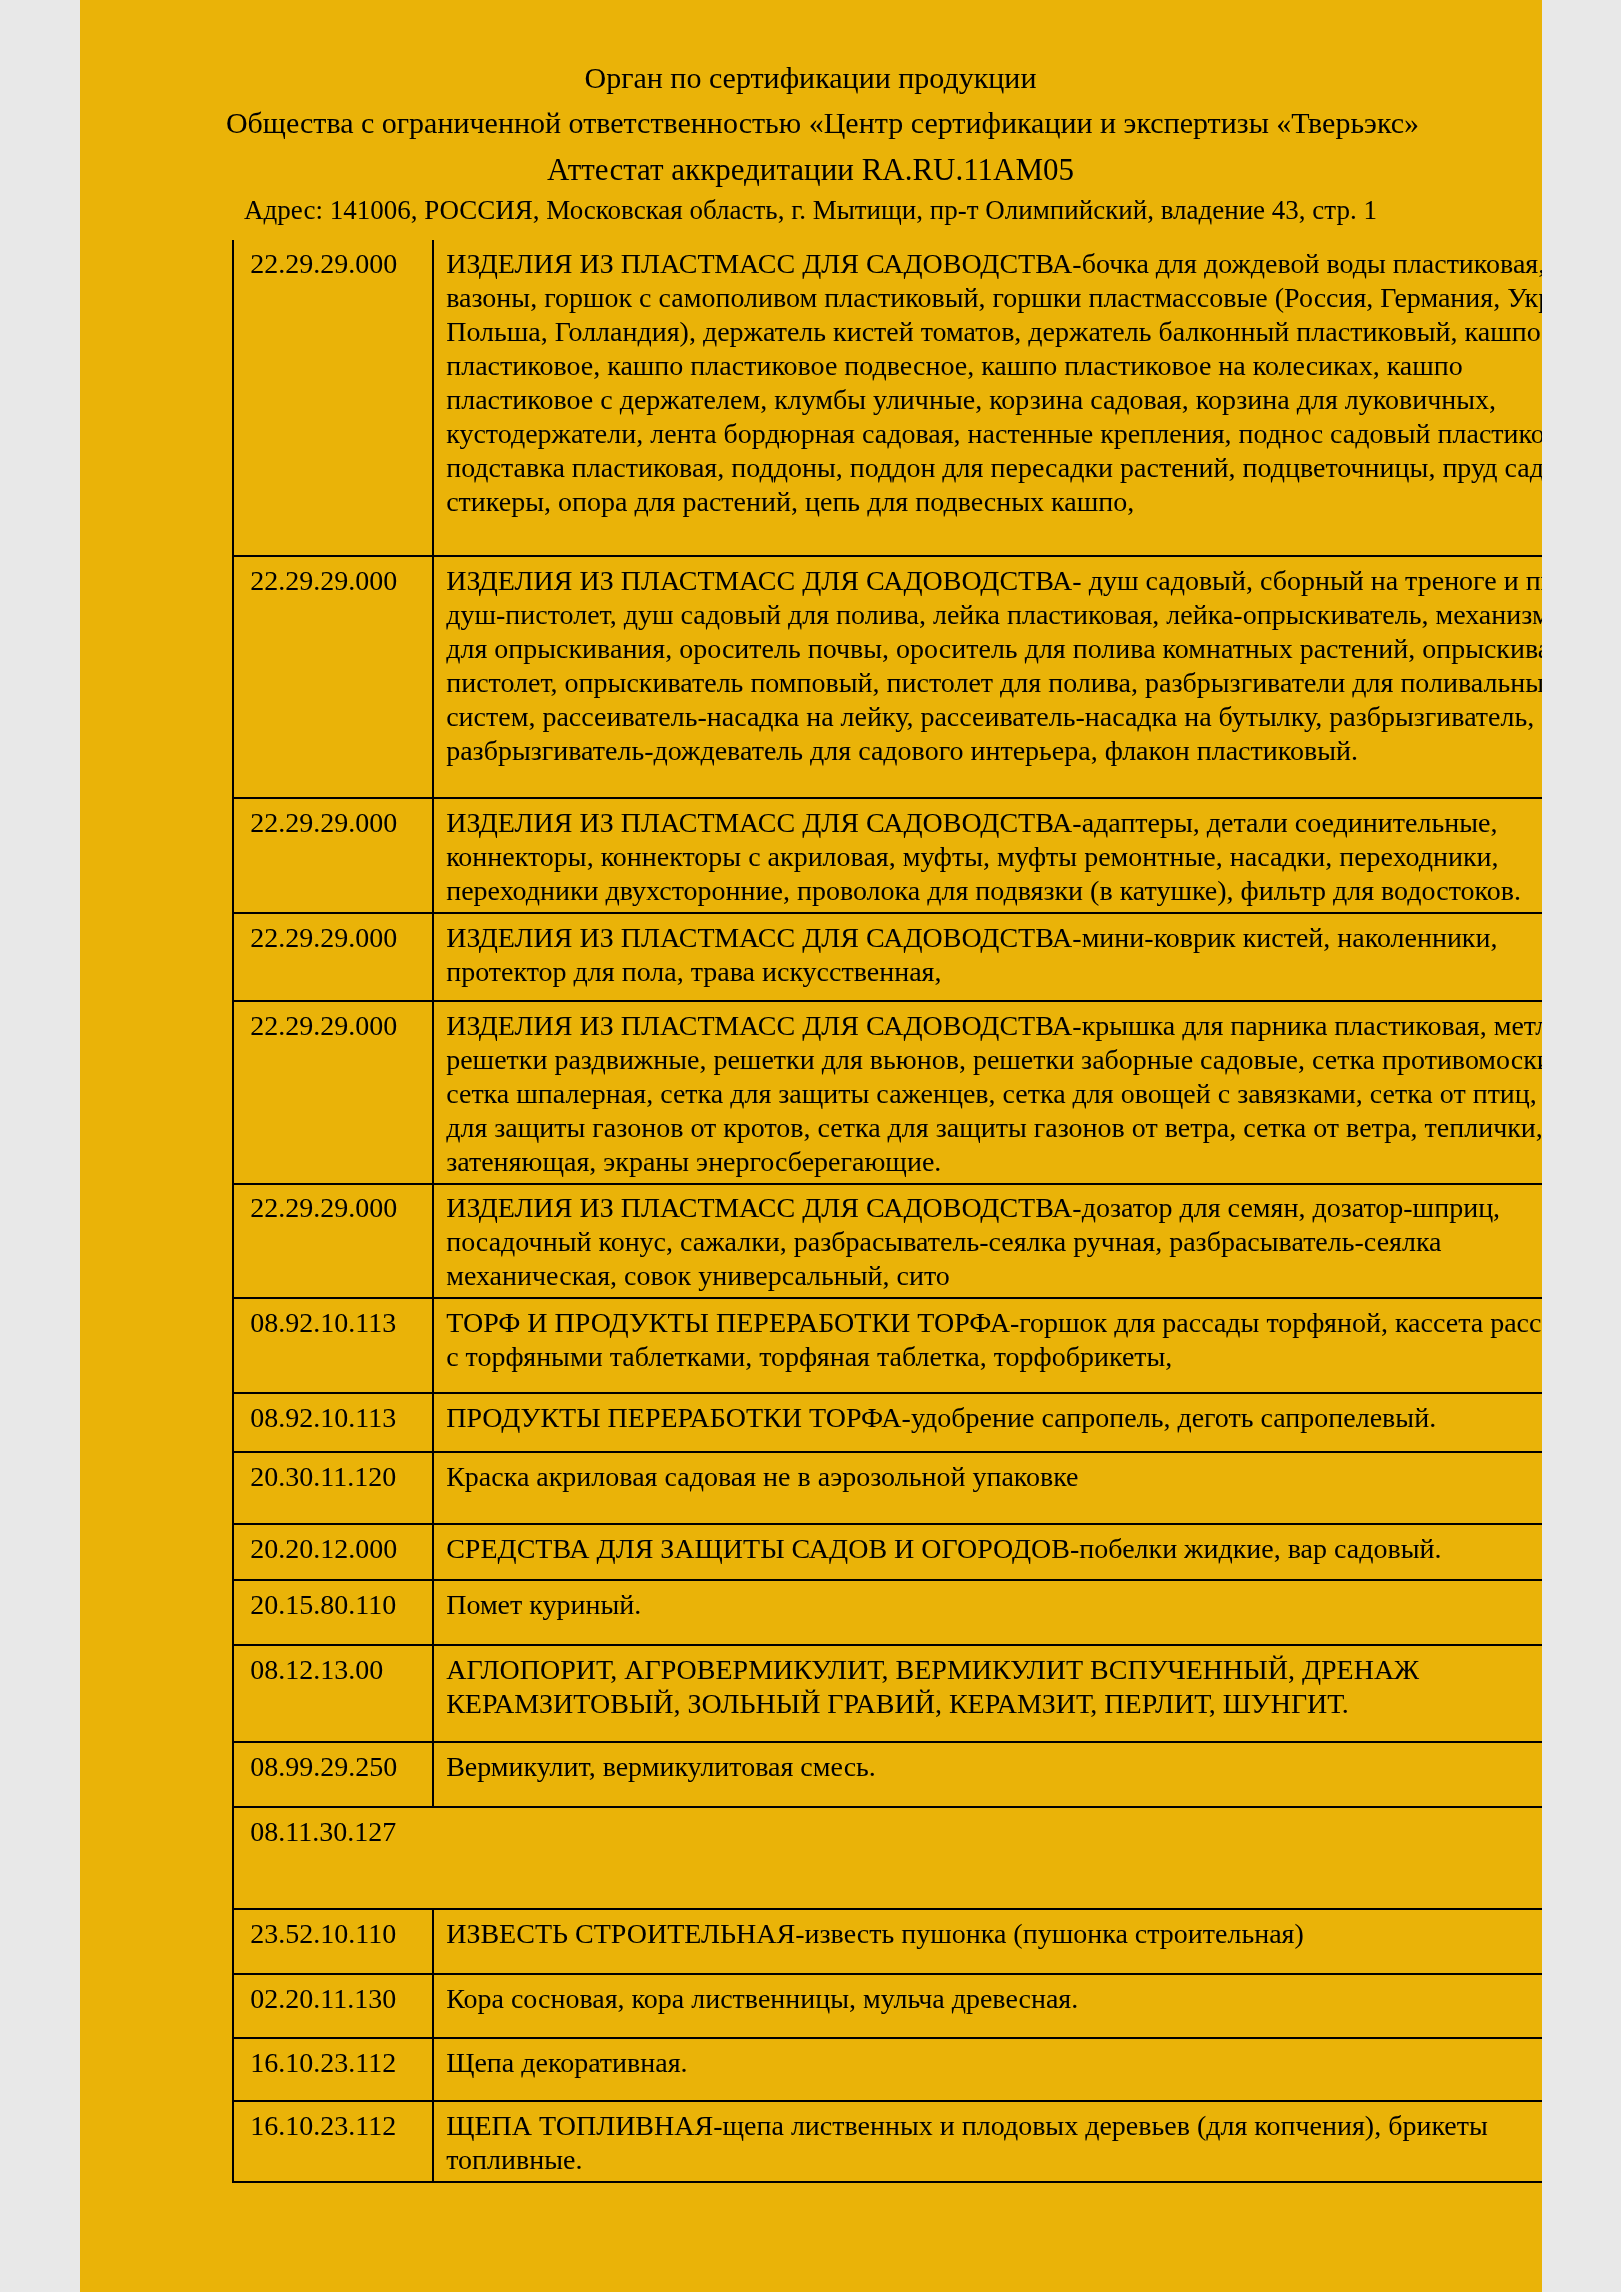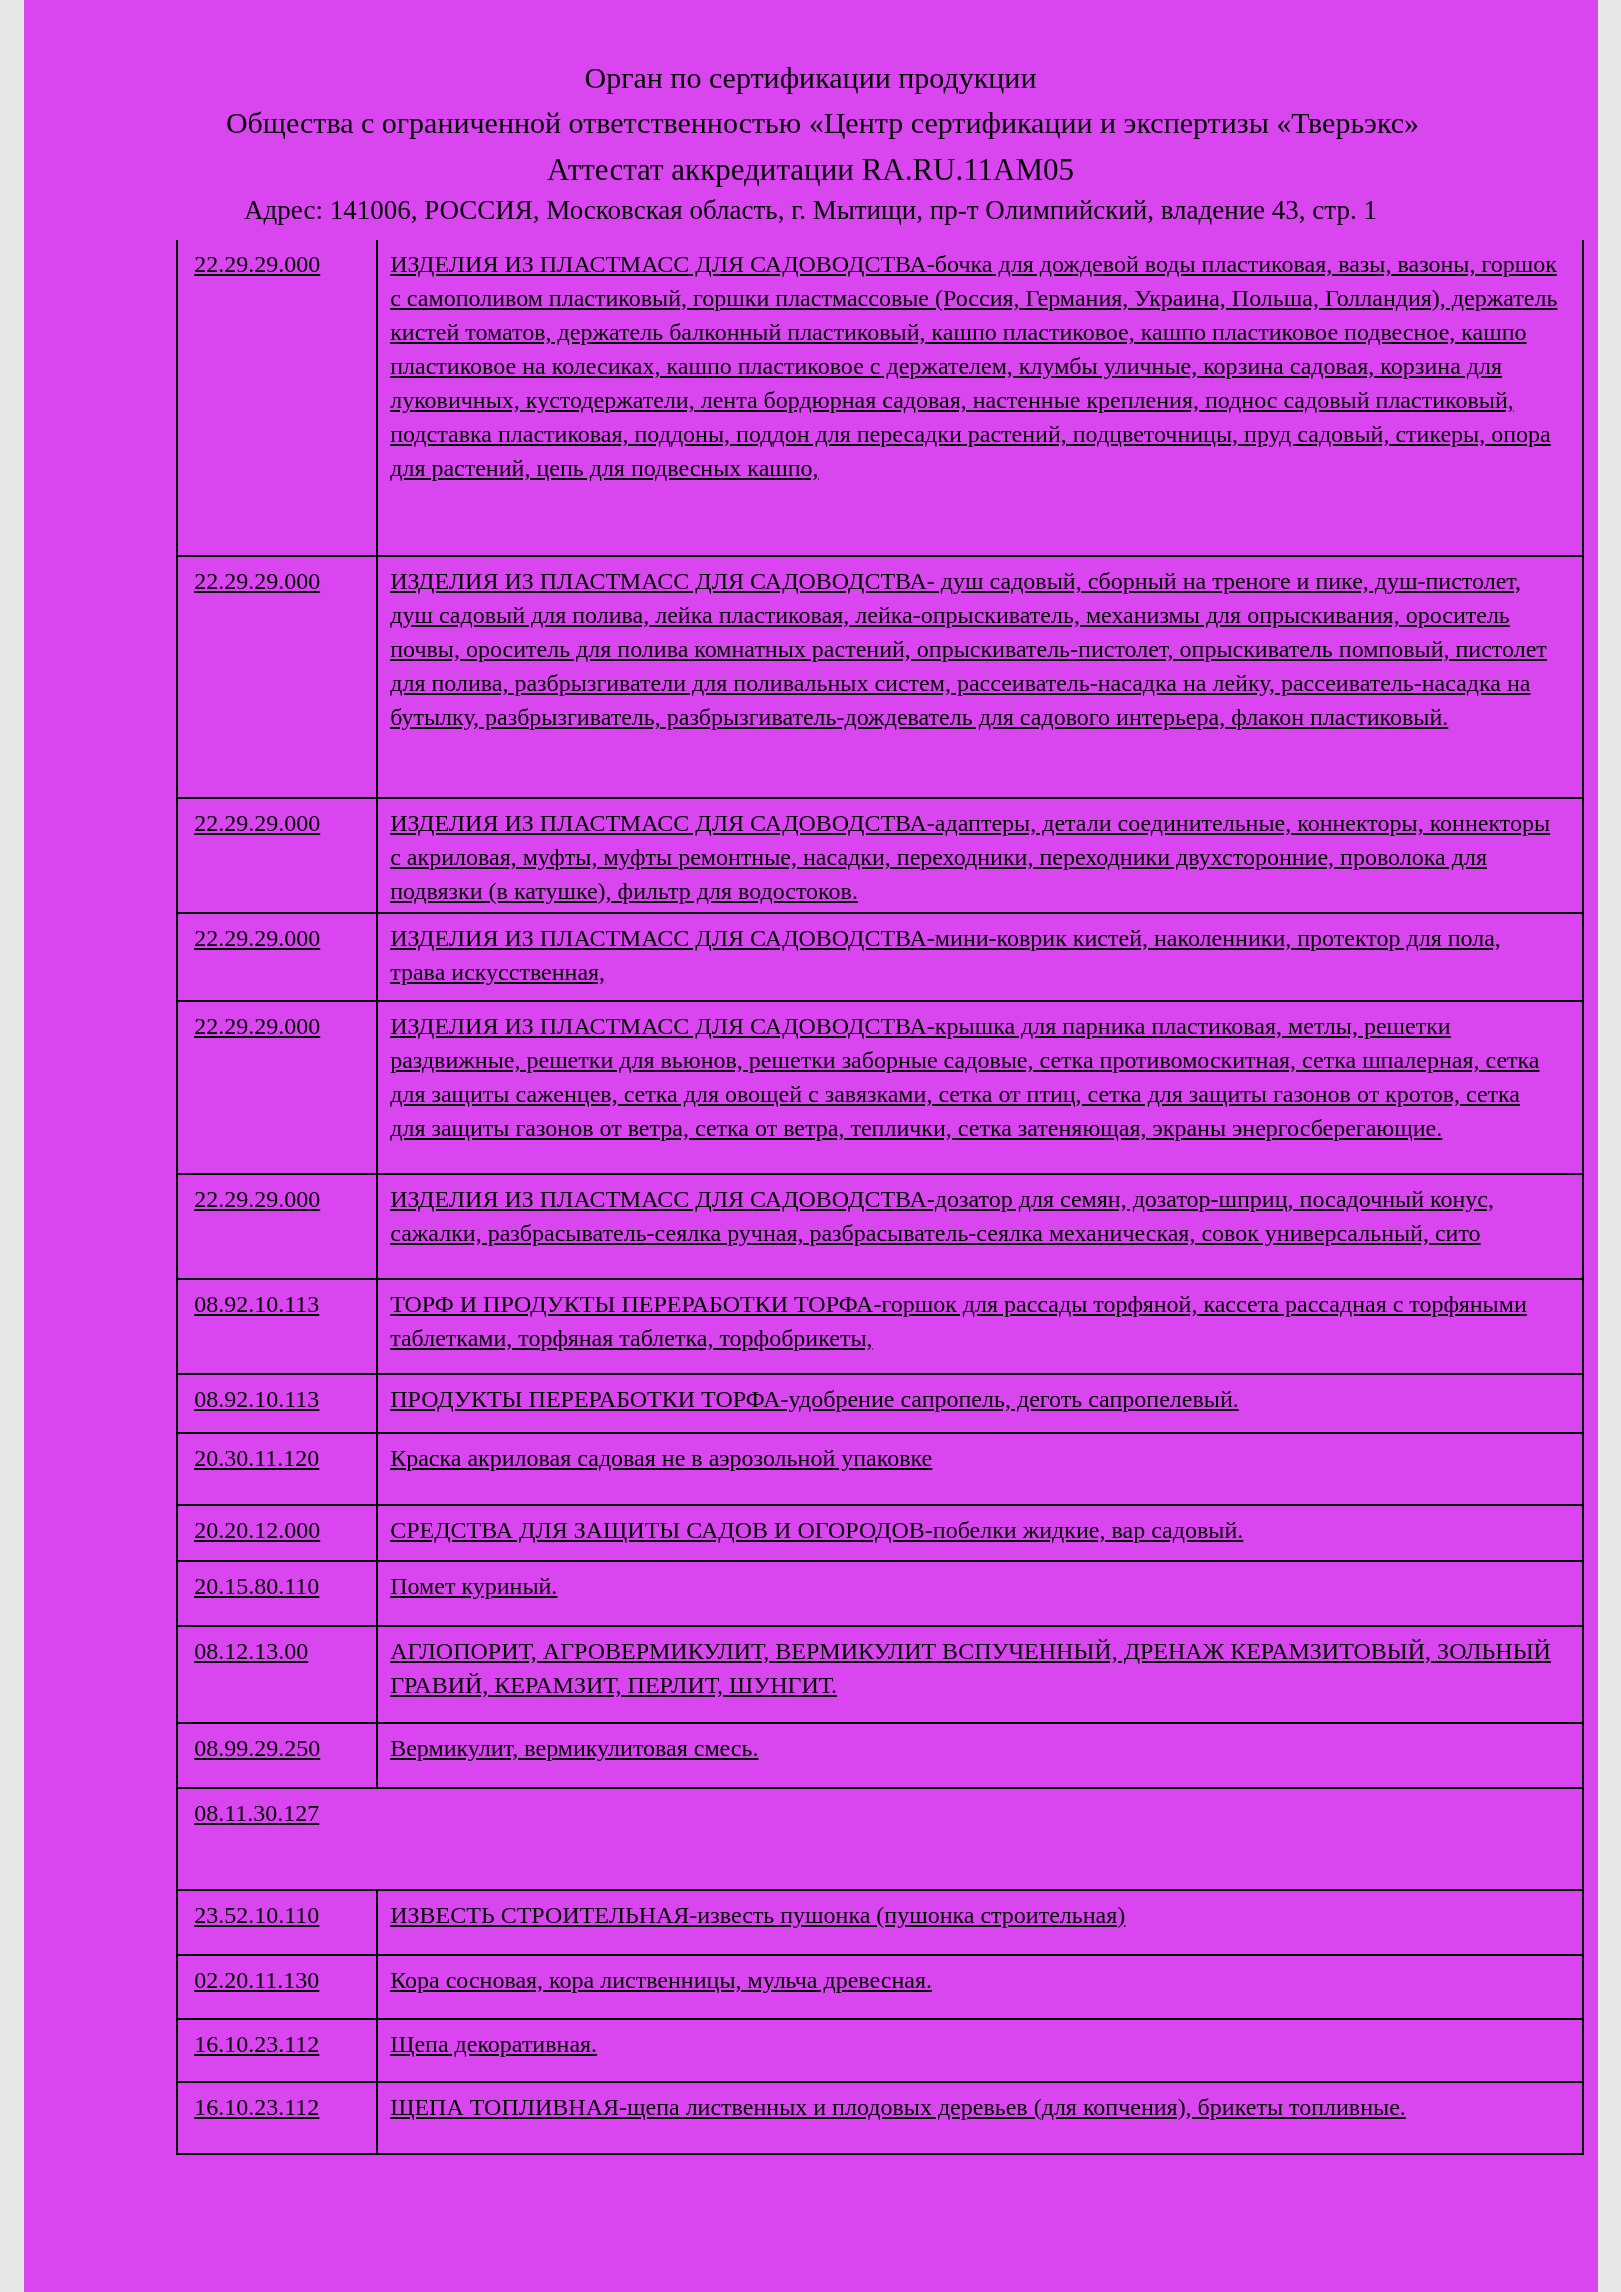--- a/index.html
+++ b/index.html
@@ -1,19 +1,19 @@
 <!DOCTYPE html>
 <html><head>
 <meta charset="utf-8">
 <style>
   html,body{margin:0;padding:0;background:#e8e8e8;}
   .page{
     position:relative;
-    width:1574px;height:2293px;
-    background:#d946ef;
+    width:1462px;height:2293px;
+    background:#eab308;
     font-family:"Liberation Serif","DejaVu Serif",serif;
     color:#000;
     margin:0 auto;
     overflow:hidden;
   }
   .doc-header{
     position:absolute;top:55px;left:0;width:100%;
     text-align:center;
   }
   .doc-header .h1{font-size:30px;line-height:45px;}
@@ -29,23 +29,22 @@
     border-right:2px solid #000;
   }
   .trow{
     display:flex;
     align-items:stretch;
     box-sizing:border-box;
     border-bottom:2.9px solid #000;
   }
   .cell{
     box-sizing:border-box;
-    font-size:24px;
+    font-size:28px;
     line-height:34px;
-    text-decoration:underline;
   }
   .cell.code{
     flex:0 0 198px;
     padding:6.9px 7.8px 3.9px 16.7px;
   }
   .cell.desc{
     flex:1 1 auto;
     border-left:2.9px solid #000;
     padding:6.9px 21.6px 3.9px 12.7px;
   }

